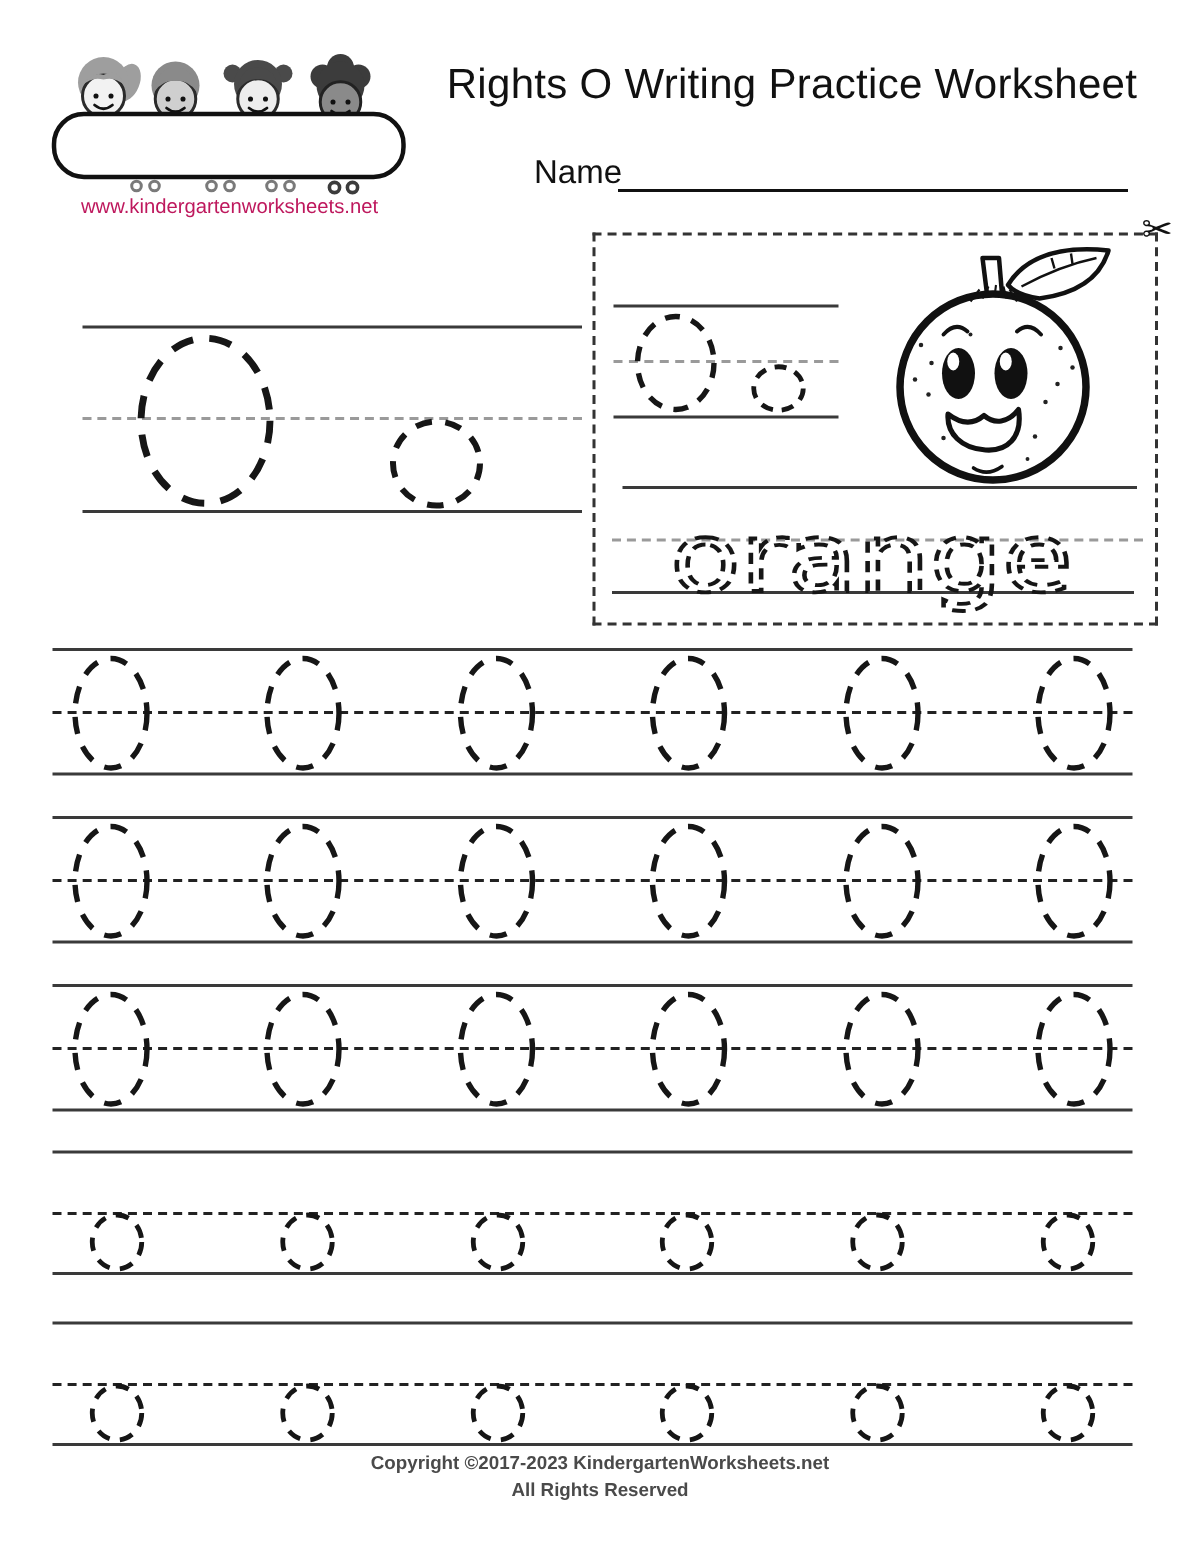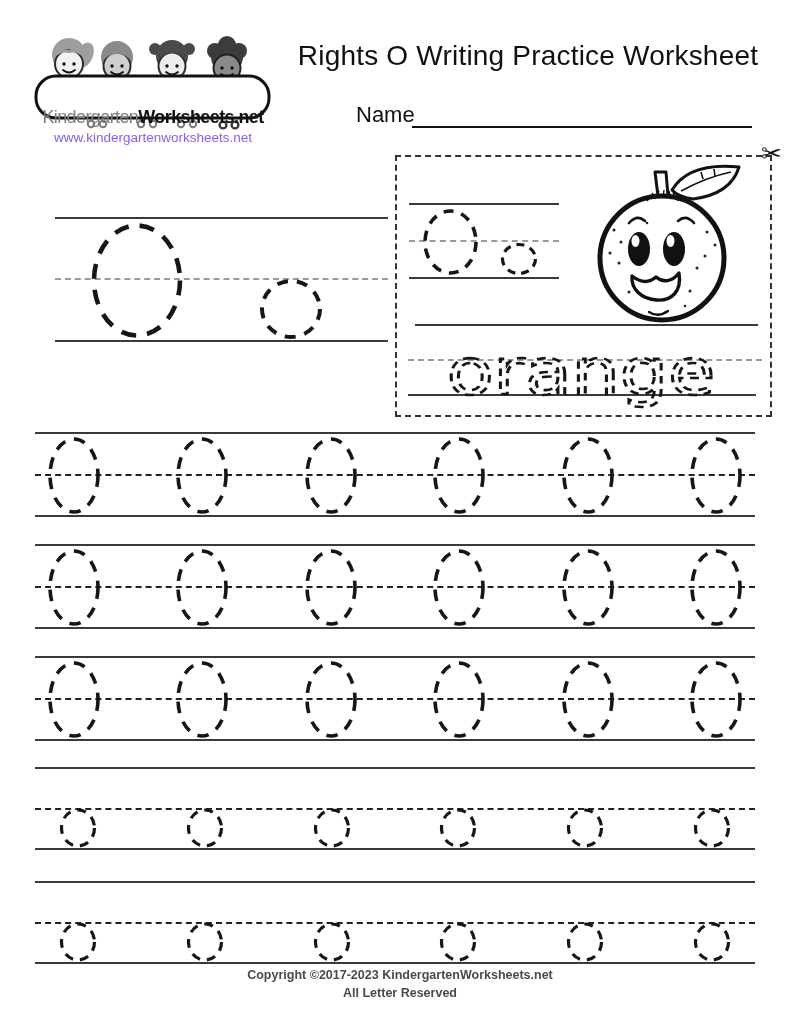--- a/index.html
+++ b/index.html
@@ -7,21 +7,21 @@
         font-family:"Liberation Sans",sans-serif;color:#161616;}
 
   
   .logo-wrap{position:absolute;left:33px;top:25px;width:242px;height:122px;}
   .logo-svg{position:absolute;left:0;top:0;}
   .banner-text{position:absolute;left:4px;top:82px;width:232px;text-align:center;
                font-size:18px;letter-spacing:-0.6px;white-space:nowrap;}
   .banner-text .lt{color:#7d7d7d;font-weight:400;}
   .banner-text .bd{color:#111;font-weight:700;}
   .logo-url{position:absolute;left:18px;top:130px;width:270px;text-align:center;
-            font-size:13.5px;color:#8b5cf6;}
+            font-size:13.5px;color:#be185d;}
 
   .title{position:absolute;left:278px;top:40px;width:500px;text-align:center;
          font-size:28px;color:#111;letter-spacing:0.2px;}
   .name-row{position:absolute;left:356px;top:102px;font-size:22px;color:#111;}
   .name-line{position:absolute;left:412px;top:126px;width:340px;border-top:2.5px solid #111;}
 
   
   .ln{position:absolute;left:0;right:0;border-top:2.5px solid #3a3a3a;}
   .ln.dash{border-top:2.5px dashed #222;}
   .ln.gdash{border-top:2px dashed #9a9a9a;}
@@ -110,23 +110,20 @@
         <circle cx="108" cy="99" r="3.2"></circle>
           <circle cx="120" cy="99" r="3.2"></circle>
         <circle cx="148" cy="99" r="3.2"></circle>
           <circle cx="160" cy="99" r="3.2"></circle>
       </g>
       <g stroke="#3c3c3c" stroke-width="2.4" fill="none">
         <circle cx="190" cy="100" r="3.4"></circle>
           <circle cx="202" cy="100" r="3.4"></circle>
       </g>
     </svg>
-    <div class="banner-text">
-      <span class="lt">Kindergarten</span><span class="bd">Worksheets.net</span>
-    </div>
   </div>
   <div class="logo-url">www.kindergartenworksheets.net</div>
 
   <div class="title">Rights O Writing Practice Worksheet</div>
   <div class="name-row">Name</div>
   <div class="name-line"></div>
 
   <div class="intro">
     <div class="ln t"></div>
     <div class="ln gdash" style="top:61px"></div>
@@ -316,16 +313,16 @@
           <ellipse cx="19" cy="20" rx="16.5" ry="18" fill="none" stroke="#161616" stroke-width="3.2" stroke-dasharray="9 7"></ellipse>
         </svg>
         <svg width="38" height="40">
           <ellipse cx="19" cy="20" rx="16.5" ry="18" fill="none" stroke="#161616" stroke-width="3.2" stroke-dasharray="9 7"></ellipse>
         </svg>
       </div>
   </div>
 
   <div class="footer">
     <div>Copyright ©2017-2023 KindergartenWorksheets.net</div>
-    <div>All Letter Reserved</div>
+    <div>All Rights Reserved</div>
   </div>
 
 </div>
 
 </body></html>

